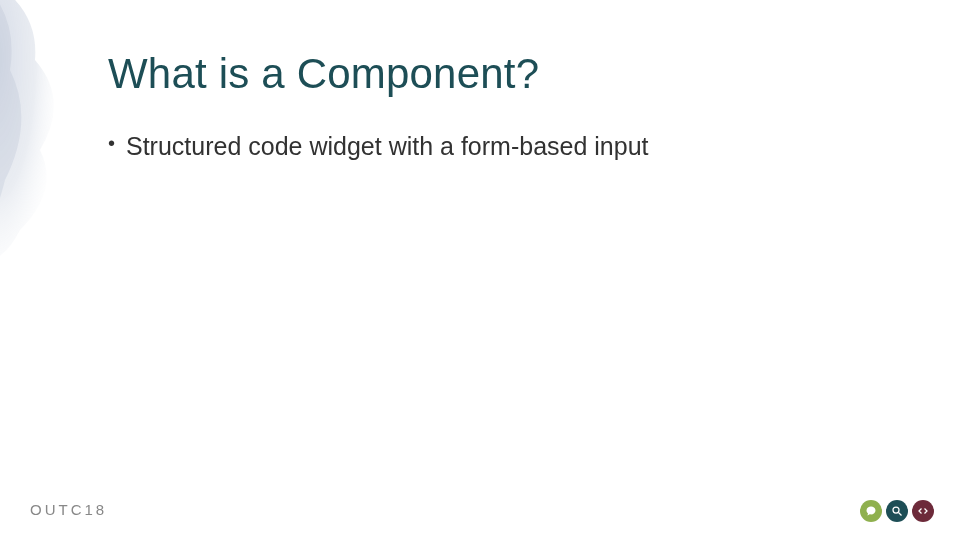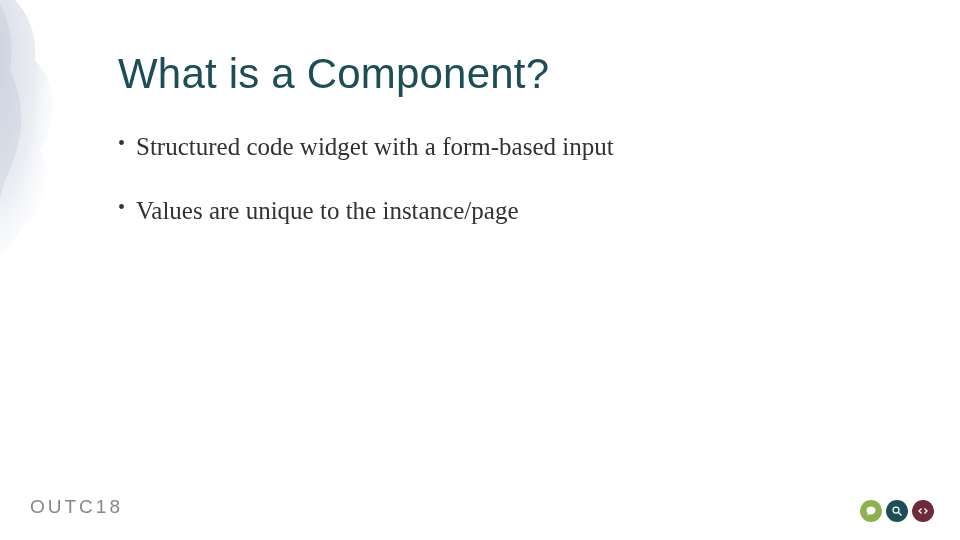--- a/index.html
+++ b/index.html
@@ -14,21 +14,21 @@
     position: absolute;
     left: -20px;
     top: -20px;
     width: 130px;
     height: 300px;
     pointer-events: none;
     opacity: 0.5;
   }
   .slide {
     position: absolute;
-    left: 118px;
+    left: 108px;
     top: 50px;
     width: 780px;
   }
   .title {
     font-size: 42px;
     font-weight: 400;
     color: #1d4e56;
     margin-bottom: 34px;
     letter-spacing: 0.2px;
   }
@@ -37,35 +37,34 @@
     padding: 0;
   }
   ul.bullets li {
     position: relative;
     padding-left: 18px;
     font-size: 25px;
     line-height: 1.18;
     color: #323232;
     margin-bottom: 34px;
     max-width: 620px;
-    font-family: Liberation Serif, serif;
   }
   ul.bullets li::before {
     content: "•";
     position: absolute;
     left: 0;
     top: 0;
     font-size: 20px;
     color: #323232;
   }
   .footer-left {
     position: absolute;
     left: 30px;
     bottom: 22px;
-    font-size: 19px;
+    font-size: 15px;
     letter-spacing: 3px;
     color: #888888;
     font-weight: 400;
     margin-top: 48px;
   }
   .footer-right {
     position: absolute;
     right: 26px;
     bottom: 18px;
     display: flex;
@@ -100,21 +99,20 @@
     </radialGradient>
   </defs>
   <path d="M -10 -10 Q 60 20 55 80 Q 90 120 60 170 Q 80 210 40 250 Q 20 290 -10 280 Z" fill="url(#wc)"></path>
   <path d="M -10 -10 Q 40 30 30 90 Q 55 140 25 200 Q 10 260 -10 260 Z" fill="#5a6f99" fill-opacity="0.25"></path>
 </svg>
 
 <div class="slide">
   <h1 class="title">What is a Component?</h1>
   <ul class="bullets">
     <li>Structured code widget with a form-based input</li>
-    <li>Values are unique to the instance/page</li>
   </ul>
 </div>
 
 <div class="footer-left">OUTC18</div>
 
 <div class="footer-right">
   <div class="badge green">
     <svg viewBox="0 0 24 24" fill="#ffffff">
         <path d="M12 3C7 3 3 6.6 3 11c0 2.2 1.1 4.2 2.9 5.6L5 21l4.5-2.3c.8.2 1.6.3 2.5.3 5 0 9-3.6 9-8S17 3 12 3z"></path>
       </svg>

